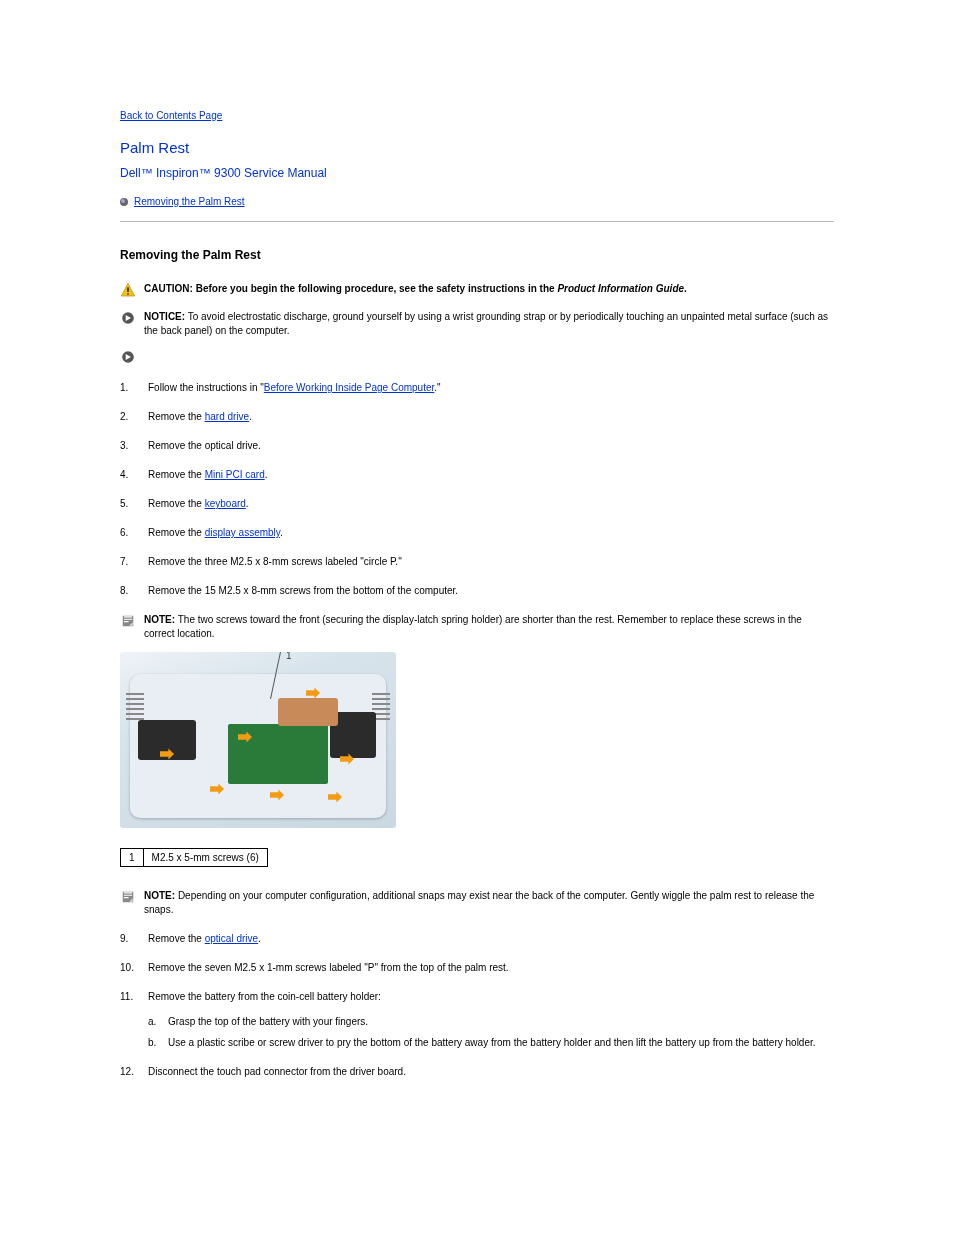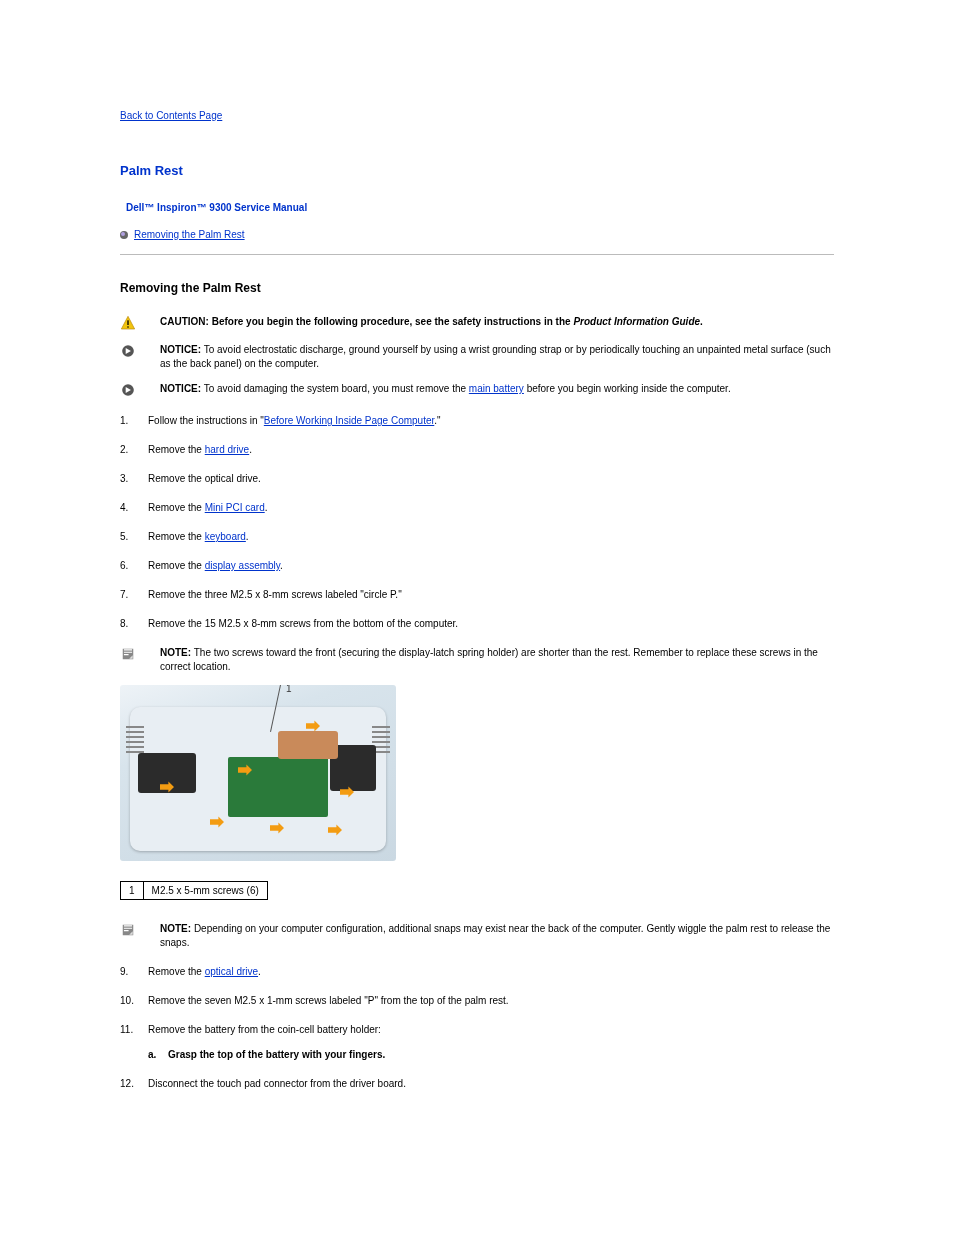--- a/index.html
+++ b/index.html
@@ -14,35 +14,34 @@
   .page {
     padding: 110px 120px 40px 120px;
   }
   a, .link {
     color: #0033cc;
     text-decoration: underline;
     cursor: pointer;
   }
   .back-link {
     display: block;
-    margin-bottom: 42px;
+    margin-bottom: 18px;
     font-size: 10px;
   }
   .doc-title {
     color: #0033cc;
-    font-weight: bold;
-    font-size: 13px;
-    margin-bottom: 24px;
+    font-weight: normal;
+    font-size: 15px;
+    margin-bottom: 10px;
   }
   .sub-title {
     color: #0033cc;
-    font-weight: bold;
-    font-size: 10px;
+    font-weight: normal;
+    font-size: 12px;
     margin-bottom: 16px;
-    margin-left: 6px;
   }
   .toc {
     list-style: none;
     padding: 0;
     margin: 0 0 14px 0;
   }
   .toc li {
     display: flex;
     align-items: center;
     gap: 6px;
@@ -72,21 +71,21 @@
     margin: 10px 0 26px 0;
   }
   .section-heading {
     font-weight: bold;
     font-size: 12px;
     margin-bottom: 20px;
   }
   .callout {
     display: flex;
     align-items: flex-start;
-    gap: 24px;
+    gap: 8px;
     margin-bottom: 12px;
     line-height: 1.35;
   }
   .callout .icon {
     flex: 0 0 16px;
     width: 16px;
     height: 16px;
     display: flex;
     align-items: center;
     justify-content: center;
@@ -116,21 +115,20 @@
   }
   .substeps {
     list-style: none;
     padding: 0;
     margin: 12px 0 0 0;
   }
   .substeps li {
     margin-bottom: 8px;
     padding-left: 20px;
     position: relative;
-    font-weight: bold;
   }
   .substeps li::before {
     content: attr(data-letter) ".";
     position: absolute;
     left: 0;
   }
   .figure {
     width: 276px;
     height: 176px;
     background: linear-gradient(160deg, #eef3f7 0%, #d8e4ec 30%, #cad8e2 100%);
@@ -262,23 +260,20 @@
       <b>NOTICE:</b><span> To avoid electrostatic discharge, ground yourself by using a wrist grounding strap or by periodically touching an unpainted metal surface (such as the back panel) on the computer.</span>
     </span>
   </div>
 
   <div class="callout">
     <span class="icon icon-notice">
       <svg viewBox="0 0 24 24">
           <circle cx="12" cy="12" r="10" fill="#555"></circle>
           <polygon points="8,7 17,12 8,17" fill="#fff"></polygon>
         </svg>
-    </span>
-    <span class="text">
-      <b>NOTICE:</b><span> To avoid damaging the system board, you must remove the </span><a class="link">main battery</a><span> before you begin working inside the computer.</span>
     </span>
   </div>
 
   <ol class="steps">
     <li>
       <span>Follow the instructions in "</span><a class="link">Before Working Inside Page Computer</a><span>."</span>
     </li>
     <li>
       <span>Remove the </span><a class="link">hard drive</a><span>.</span>
     </li>
@@ -352,18 +347,19 @@
 
   <ol class="steps" start="9" style="counter-reset: step 8;">
     <li>
       <span>Remove the </span><a class="link">optical drive</a><span>.</span>
     </li>
     <li>Remove the seven M2.5 x 1-mm screws labeled "P" from the top of the palm rest.</li>
     <li>
       <span>Remove the battery from the coin-cell battery holder:</span>
       <ul class="substeps">
         <li data-letter="a">Grasp the top of the battery with your fingers.</li>
+        <li data-letter="b">Use a plastic scribe or screw driver to pry the bottom of the battery away from the battery holder and then lift the battery up from the battery holder.</li>
       </ul>
     </li>
     <li>Disconnect the touch pad connector from the driver board.</li>
   </ol>
 
 </div>
 
 </body></html>

